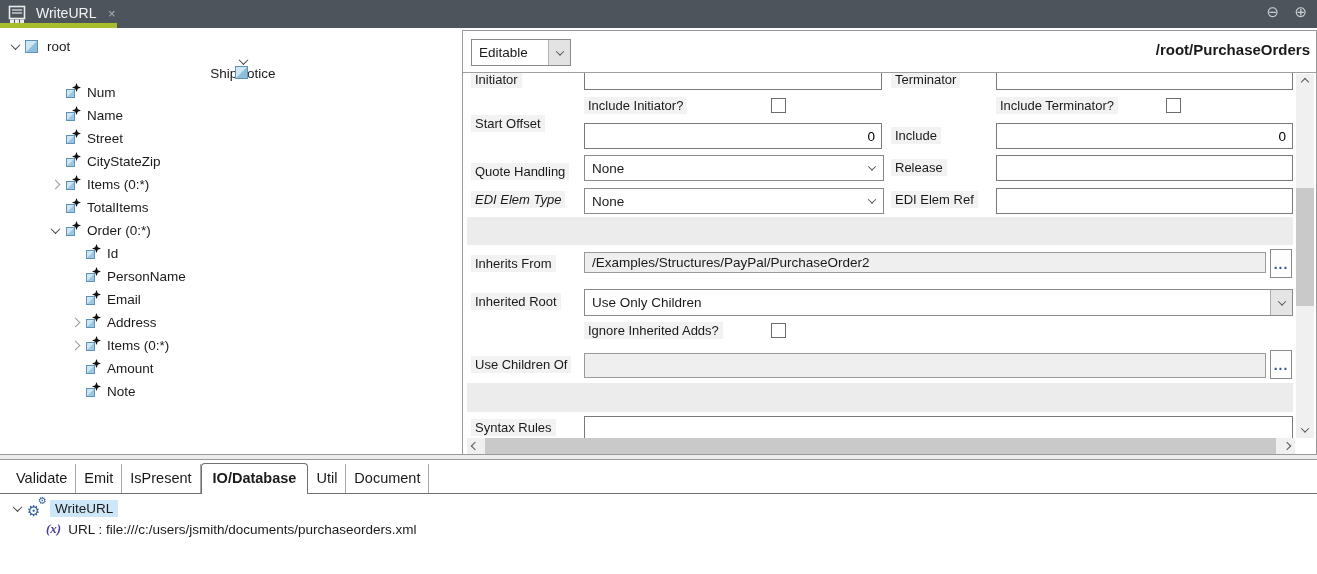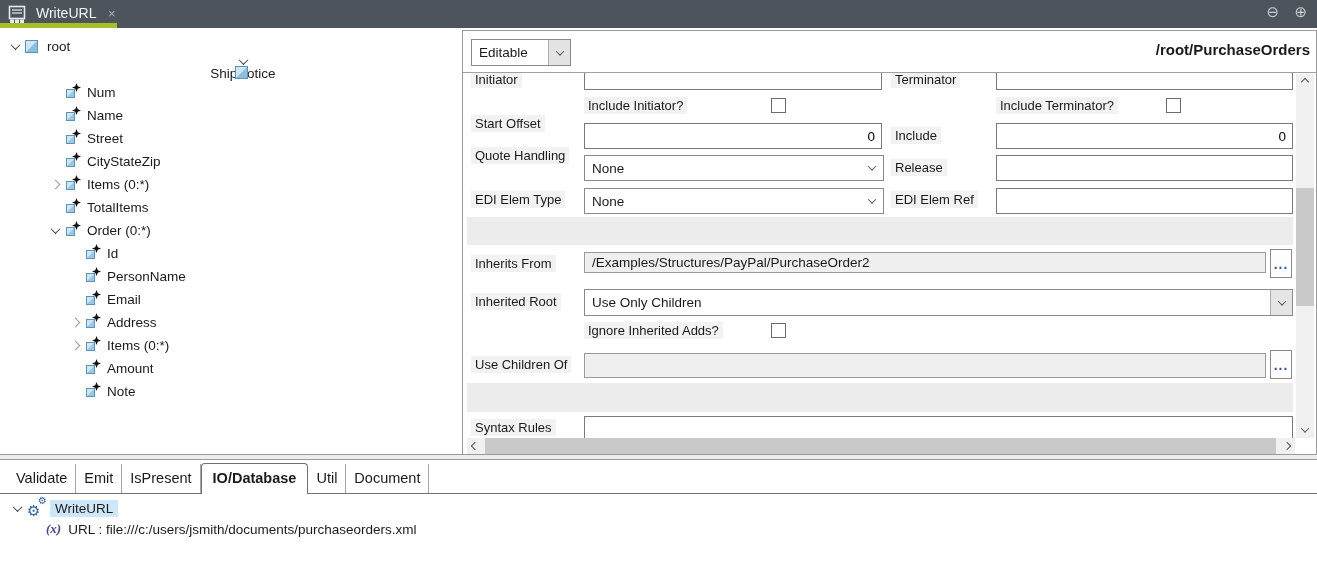--- a/index.html
+++ b/index.html
@@ -266,31 +266,31 @@
     <span class="flabel" style="left:121px; top:66px;">Include Initiator?</span>
     <span class="cb" style="left:308px; top:67px;"></span>
     <span class="flabel" style="left:533px; top:66px;">Include Terminator?</span>
     <span class="cb" style="left:703px; top:67px;"></span>
 
     <span class="flabel" style="left:8px; top:84px;">Start Offset</span>
     <input class="ti num" style="left: 121px; top: 92px; width: 298px; height: 26px;" value="0">
     <span class="flabel" style="left:428px; top:96px;">Include</span>
     <input class="ti num" style="left: 533px; top: 92px; width: 297px; height: 26px;" value="0">
 
-    <span class="flabel" style="left:8px; top:116px;text-align:center;">Quote Handling</span>
+    <span class="flabel" style="left:8px; top:132px;text-align:center;">Quote Handling</span>
     <div class="dd" style="left:121px; top:124px; width:300px; height:26px;">
       <span class="t">None</span>
       <span class="b">
           <span class="cv sm down"></span>
         </span>
     </div>
     <span class="flabel" style="left:428px; top:128px;">Release</span>
     <input class="ti" style="left: 533px; top: 124px; width: 297px; height: 26px;">
 
-    <span class="flabel" style="left:8px; top:160px;">EDI Elem Type</span>
+    <span class="flabel" style="left:8px; top:160px;font-style:italic;">EDI Elem Type</span>
     <div class="dd" style="left:121px; top:157px; width:300px; height:26px;">
       <span class="t">None</span>
       <span class="b">
           <span class="cv sm down"></span>
         </span>
     </div>
     <span class="flabel" style="left:428px; top:160px;">EDI Elem Ref</span>
     <input class="ti" style="left: 533px; top: 157px; width: 297px; height: 26px;">
 
     <div class="band" style="top:186px; height:28px;"></div>

